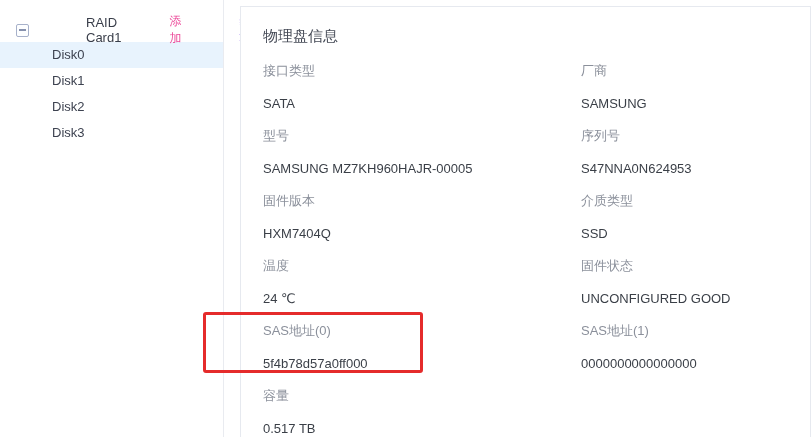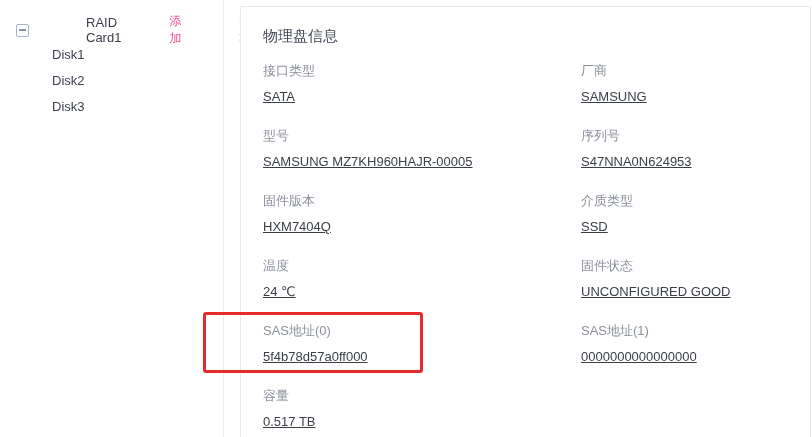--- a/index.html
+++ b/index.html
@@ -59,23 +59,23 @@
     line-height: 22px;
   }
   .fields-grid {
     margin-top: 16px;
     display: grid;
     grid-template-columns: 318px 1fr;
     grid-auto-rows: 65px;
   }
   .field-label { font-size: 13px; color: #8b909b; line-height: 15px; }
   .field-value {
-    margin-top: 11px;
+    margin-top: 18px;
     font-size: 13px; color: #3a3f47; line-height: 16px;
-    display: flex; align-items: center; text-decoration: underline;
+    display: flex; align-items: center;
   }
   .status-check {
     width: 14px; height: 14px; border-radius: 50%;
     background: #35bd87;
     color: #ffffff; font-size: 9px; font-weight: bold;
     display: inline-flex; align-items: center; justify-content: center;
     margin-right: 6px; flex: 0 0 auto;
   }
 
   
@@ -95,20 +95,21 @@
 <div class="sidebar">
   <div class="tree-header">
     <span class="collapse-box">
         <span class="dash"></span>
       </span>
     <span class="tree-root-label">RAID Card1</span>
     <span class="tree-link add">添加</span>
     <span class="tree-link edit">编辑</span>
   </div>
   <div class="disk-list">
+    <div class="disk-item selected">Disk0</div>
     <div class="disk-item">Disk1</div>
     <div class="disk-item">Disk2</div>
     <div class="disk-item">Disk3</div>
   </div>
 </div>
 
 <div class="card">
   <div class="card-title">物理盘信息</div>
 
   <div class="fields-grid">

